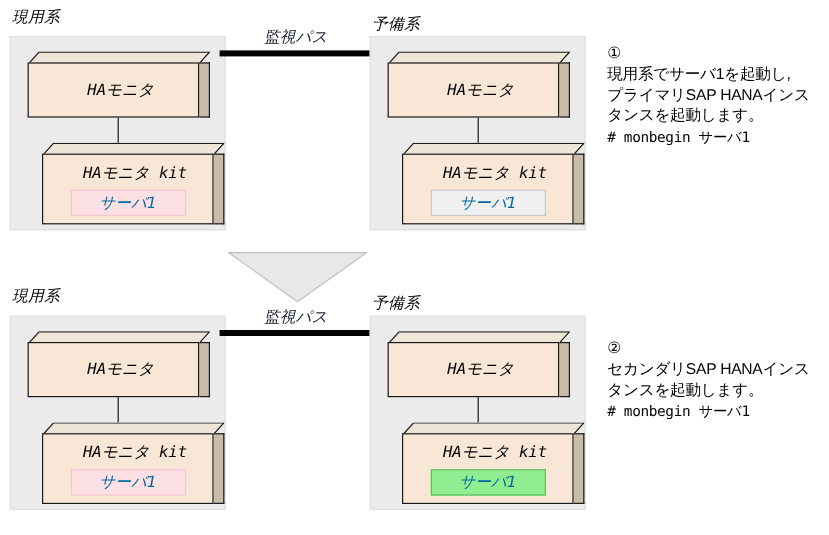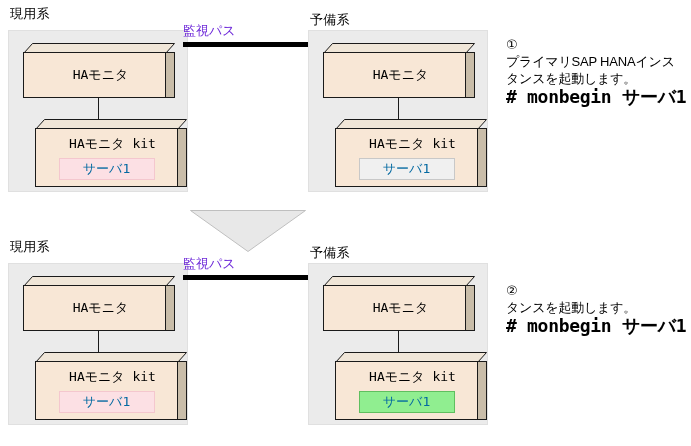--- a/index.html
+++ b/index.html
@@ -21,20 +21,21 @@
     width: 691px;
     height: 446px;
   }
 
   
   .section {
     position: absolute;
     left: 0;
     width: 635px;
     height: 213px;
+    font-style: italic;
   }
   .section.s1 { top: 0; }
   .section.s2 { top: 233px; }
 
   
   .sys-label {
     position: absolute;
     font-size: 13px;
     color: #000000;
     line-height: 16px;
@@ -172,23 +173,23 @@
     top: 42px;
     width: 127px;
     height: 5px;
     background: #000000;
   }
   .mon-path-label {
     position: absolute;
     left: 183px;
     top: 22px;
     width: 127px;
-    text-align: left;
-    font-size: 13px;
-    color: #6d28d9;
+    text-align: center;
+    font-size: 13px;
+    color: #0f172a;
     white-space: nowrap;
   }
 
   
   .flow-arrow {
     position: absolute;
     left: 190px;
     top: 210px;
     width: 116px;
     height: 42px;
@@ -210,25 +211,25 @@
     line-height: 17px;
     font-family: "DejaVu Sans", sans-serif;
   }
   .anno-body {
     font-size: 13px;
     line-height: 17px;
     font-family: "Liberation Sans", "DejaVu Sans", sans-serif;
     letter-spacing: -0.2px;
   }
   .anno-cmd {
-    font-size: 18px;
+    font-size: 12px;
     line-height: 18px;
     margin-top: 1px;
     font-family: "DejaVu Sans Mono", "Liberation Mono", monospace;
-    font-weight: bold;
+    font-weight: normal;
     white-space: nowrap;
     letter-spacing: -0.3px;
   }
 </style>
 </head>
 <body>
 
 <div class="stage">
 
   <div class="section s1">
@@ -378,24 +379,26 @@
           <span class="server-chip state-secondary">サーバ1</span>
         </div>
       </div>
 
     </div>
 
   </div>
 
   <div class="annotation a1">
     <div class="anno-num">①</div>
+    <div class="anno-body">現用系でサーバ1を起動し,</div>
     <div class="anno-body">プライマリSAP HANAインス</div>
     <div class="anno-body">タンスを起動します。</div>
     <div class="anno-cmd"># monbegin サーバ1</div>
   </div>
 
   <div class="annotation a2">
     <div class="anno-num">②</div>
+    <div class="anno-body">セカンダリSAP HANAインス</div>
     <div class="anno-body">タンスを起動します。</div>
     <div class="anno-cmd"># monbegin サーバ1</div>
   </div>
 
 </div>
 
 </body></html>

